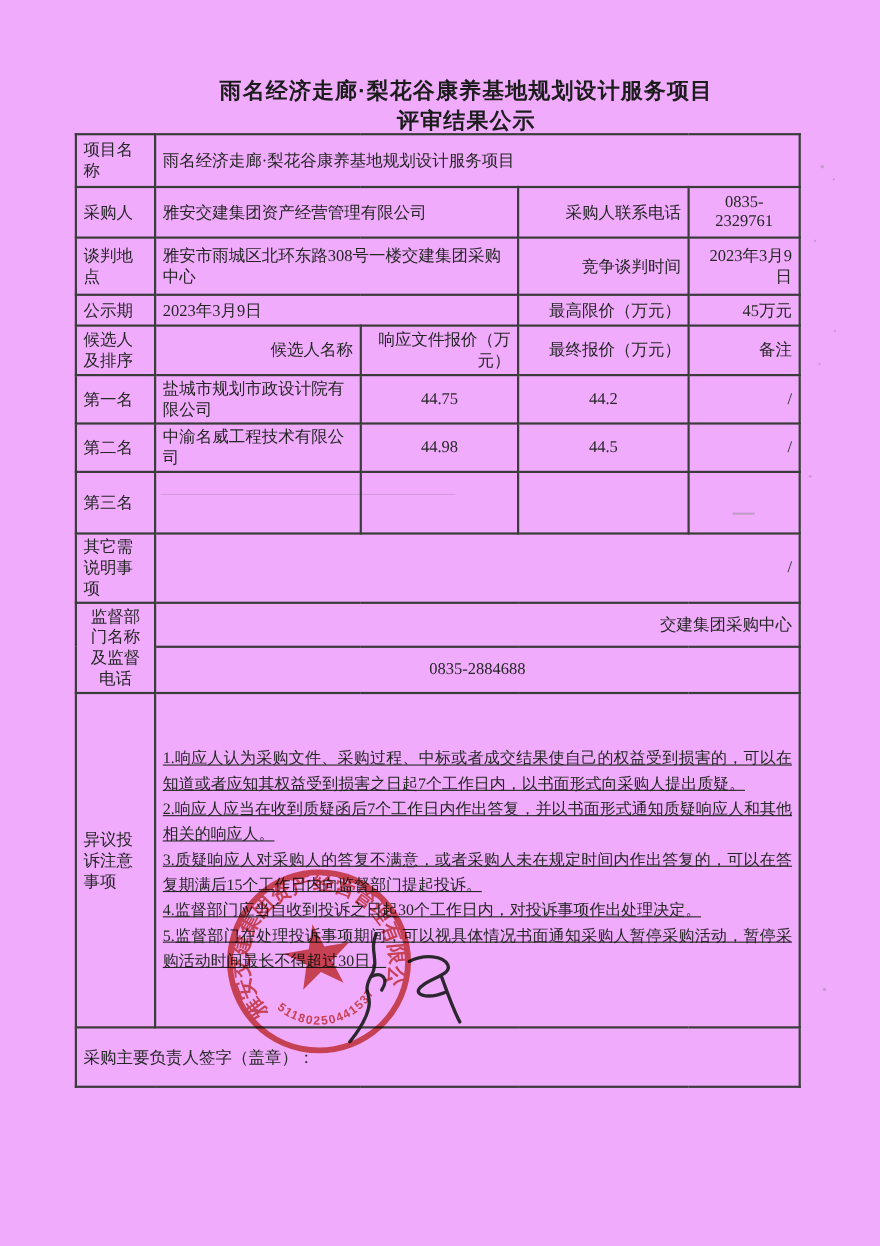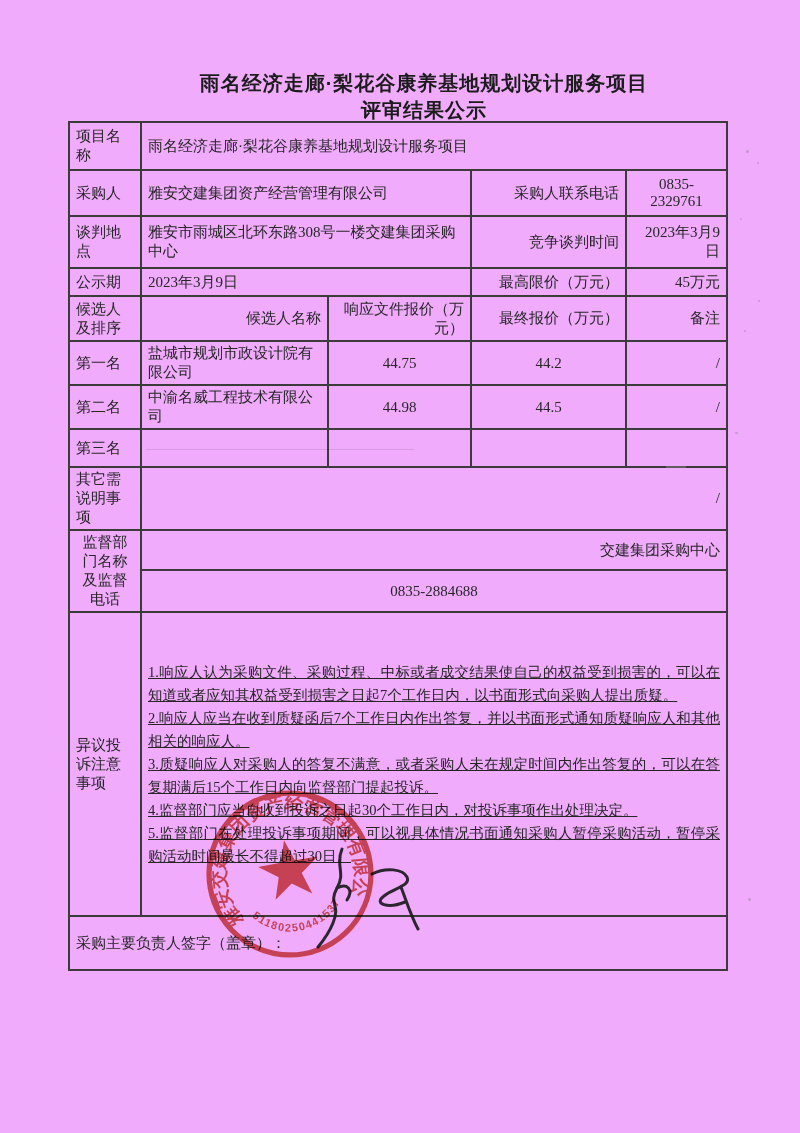--- a/index.html
+++ b/index.html
@@ -124,21 +124,21 @@
     </tr>
 
     <tr style="height:36px">
       <td class="lbl">第二名</td>
       <td>中渝名威工程技术有限公司</td>
       <td class="num">44.98</td>
       <td class="num">44.5</td>
       <td class="ctr">/</td>
     </tr>
 
-    <tr style="height:38px">
+    <tr style="height:56px">
       <td class="lbl">第三名</td>
       <td></td>
       <td class="num"></td>
       <td class="num"></td>
       <td class="ctr"></td>
     </tr>
 
     <tr style="height:45px">
       <td class="lbl">其它需说明事项</td>
       <td colspan="4" class="ctr">/</td>

